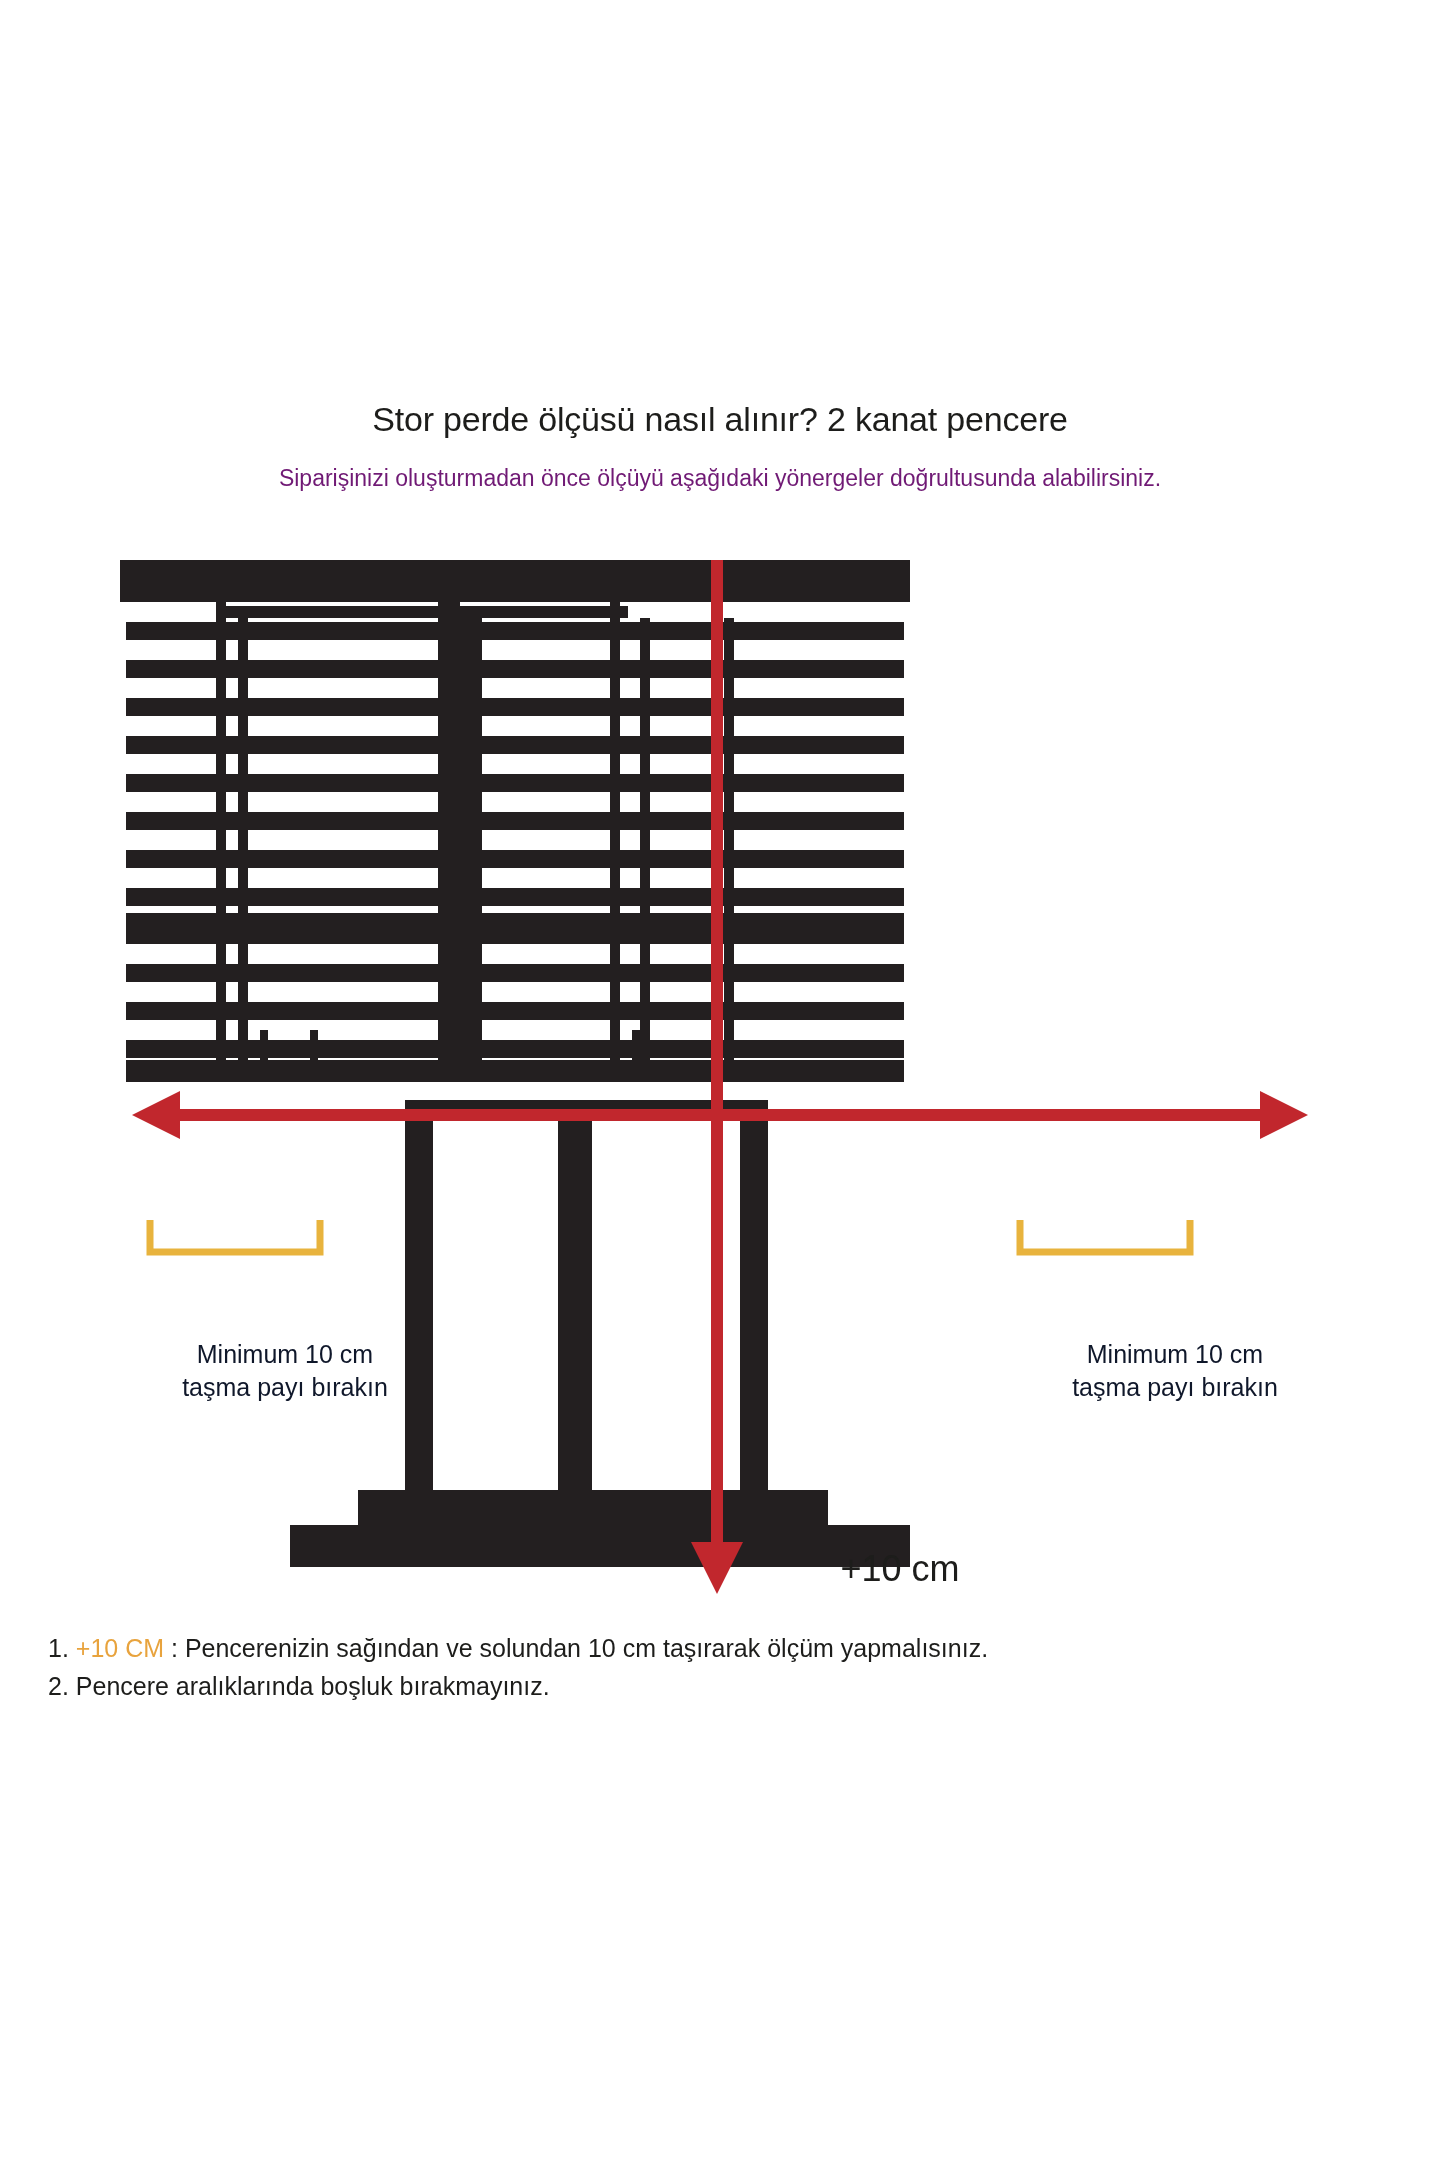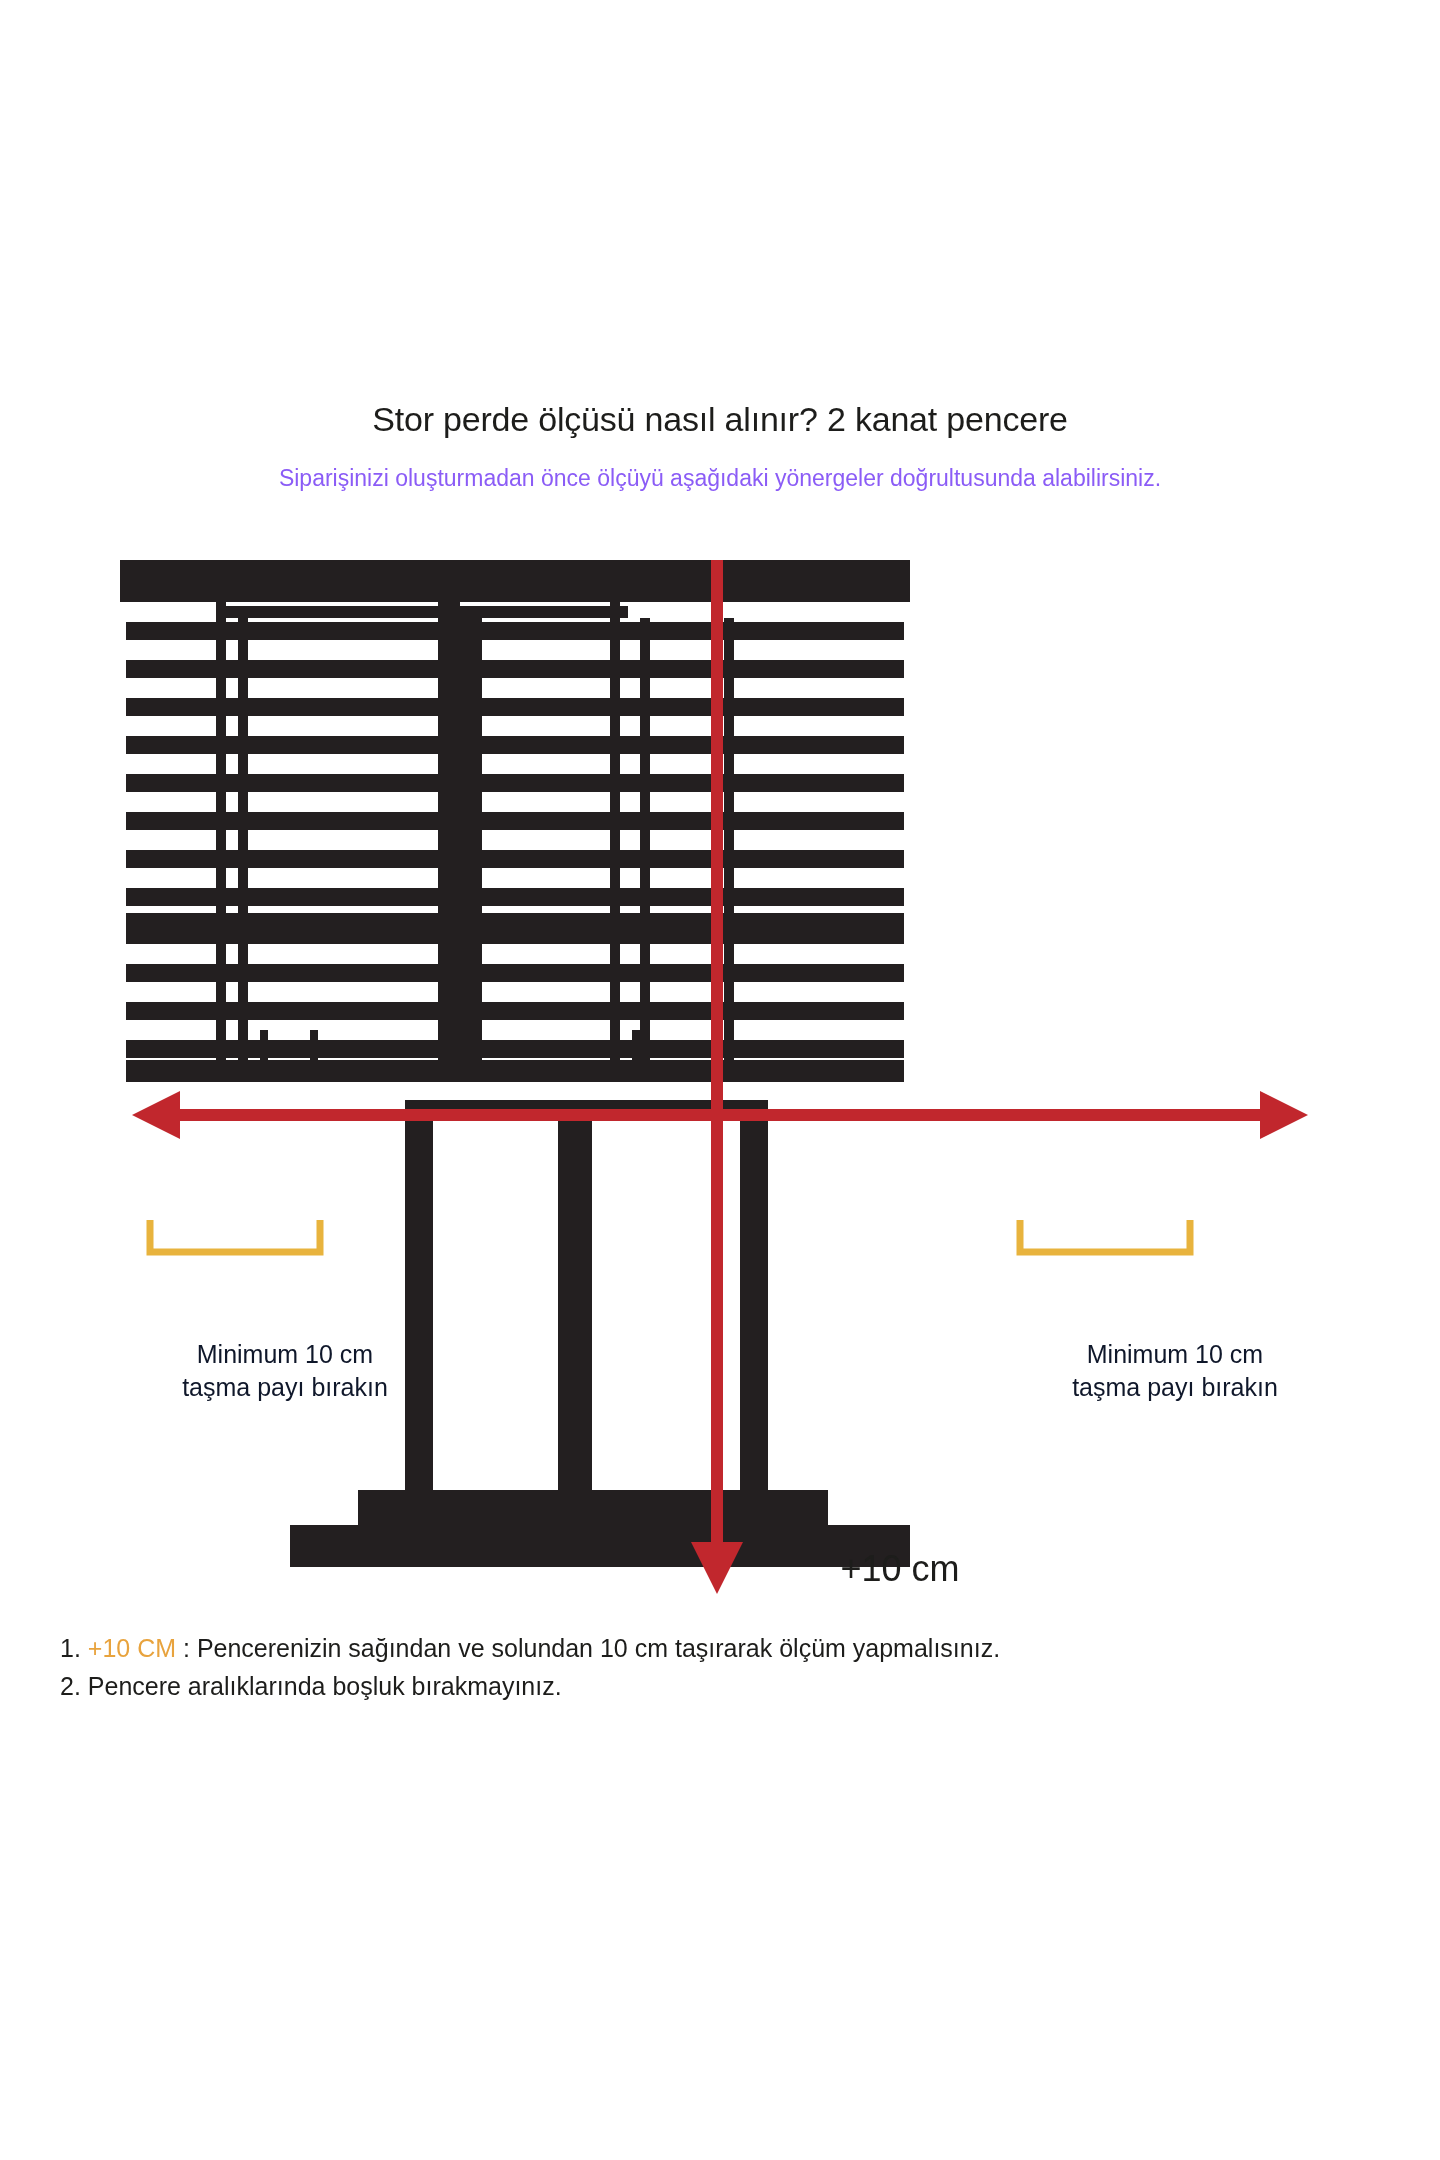--- a/index.html
+++ b/index.html
@@ -37,21 +37,21 @@
     font-size: 34px;
     font-weight: 400;
     color: #1d1d1b;
     letter-spacing: -0.2px;
     margin: 0;
     padding: 0 60px;
   }
   .subtitle {
     font-size: 23px;
     font-weight: 400;
-    color: #8b5cf6;
+    color: #701a75;
     margin: 26px 0 0 0;
     padding: 0 60px;
   }
 
   
   .diagram {
     position: absolute;
     left: 120px;
     top: 560px;
     width: 1200px;
@@ -87,21 +87,21 @@
     top: 1548px;
     width: 260px;
     font-size: 36px;
     color: #1d1d1b;
     text-align: center;
   }
 
   
   .notes {
     position: absolute;
-    left: 60px;
+    left: 48px;
     top: 1630px;
     width: 1350px;
     font-size: 25px;
     line-height: 1.5;
     color: #1d1d1b;
   }
   .notes .line {
     display: block;
     white-space: pre-wrap;
   }

